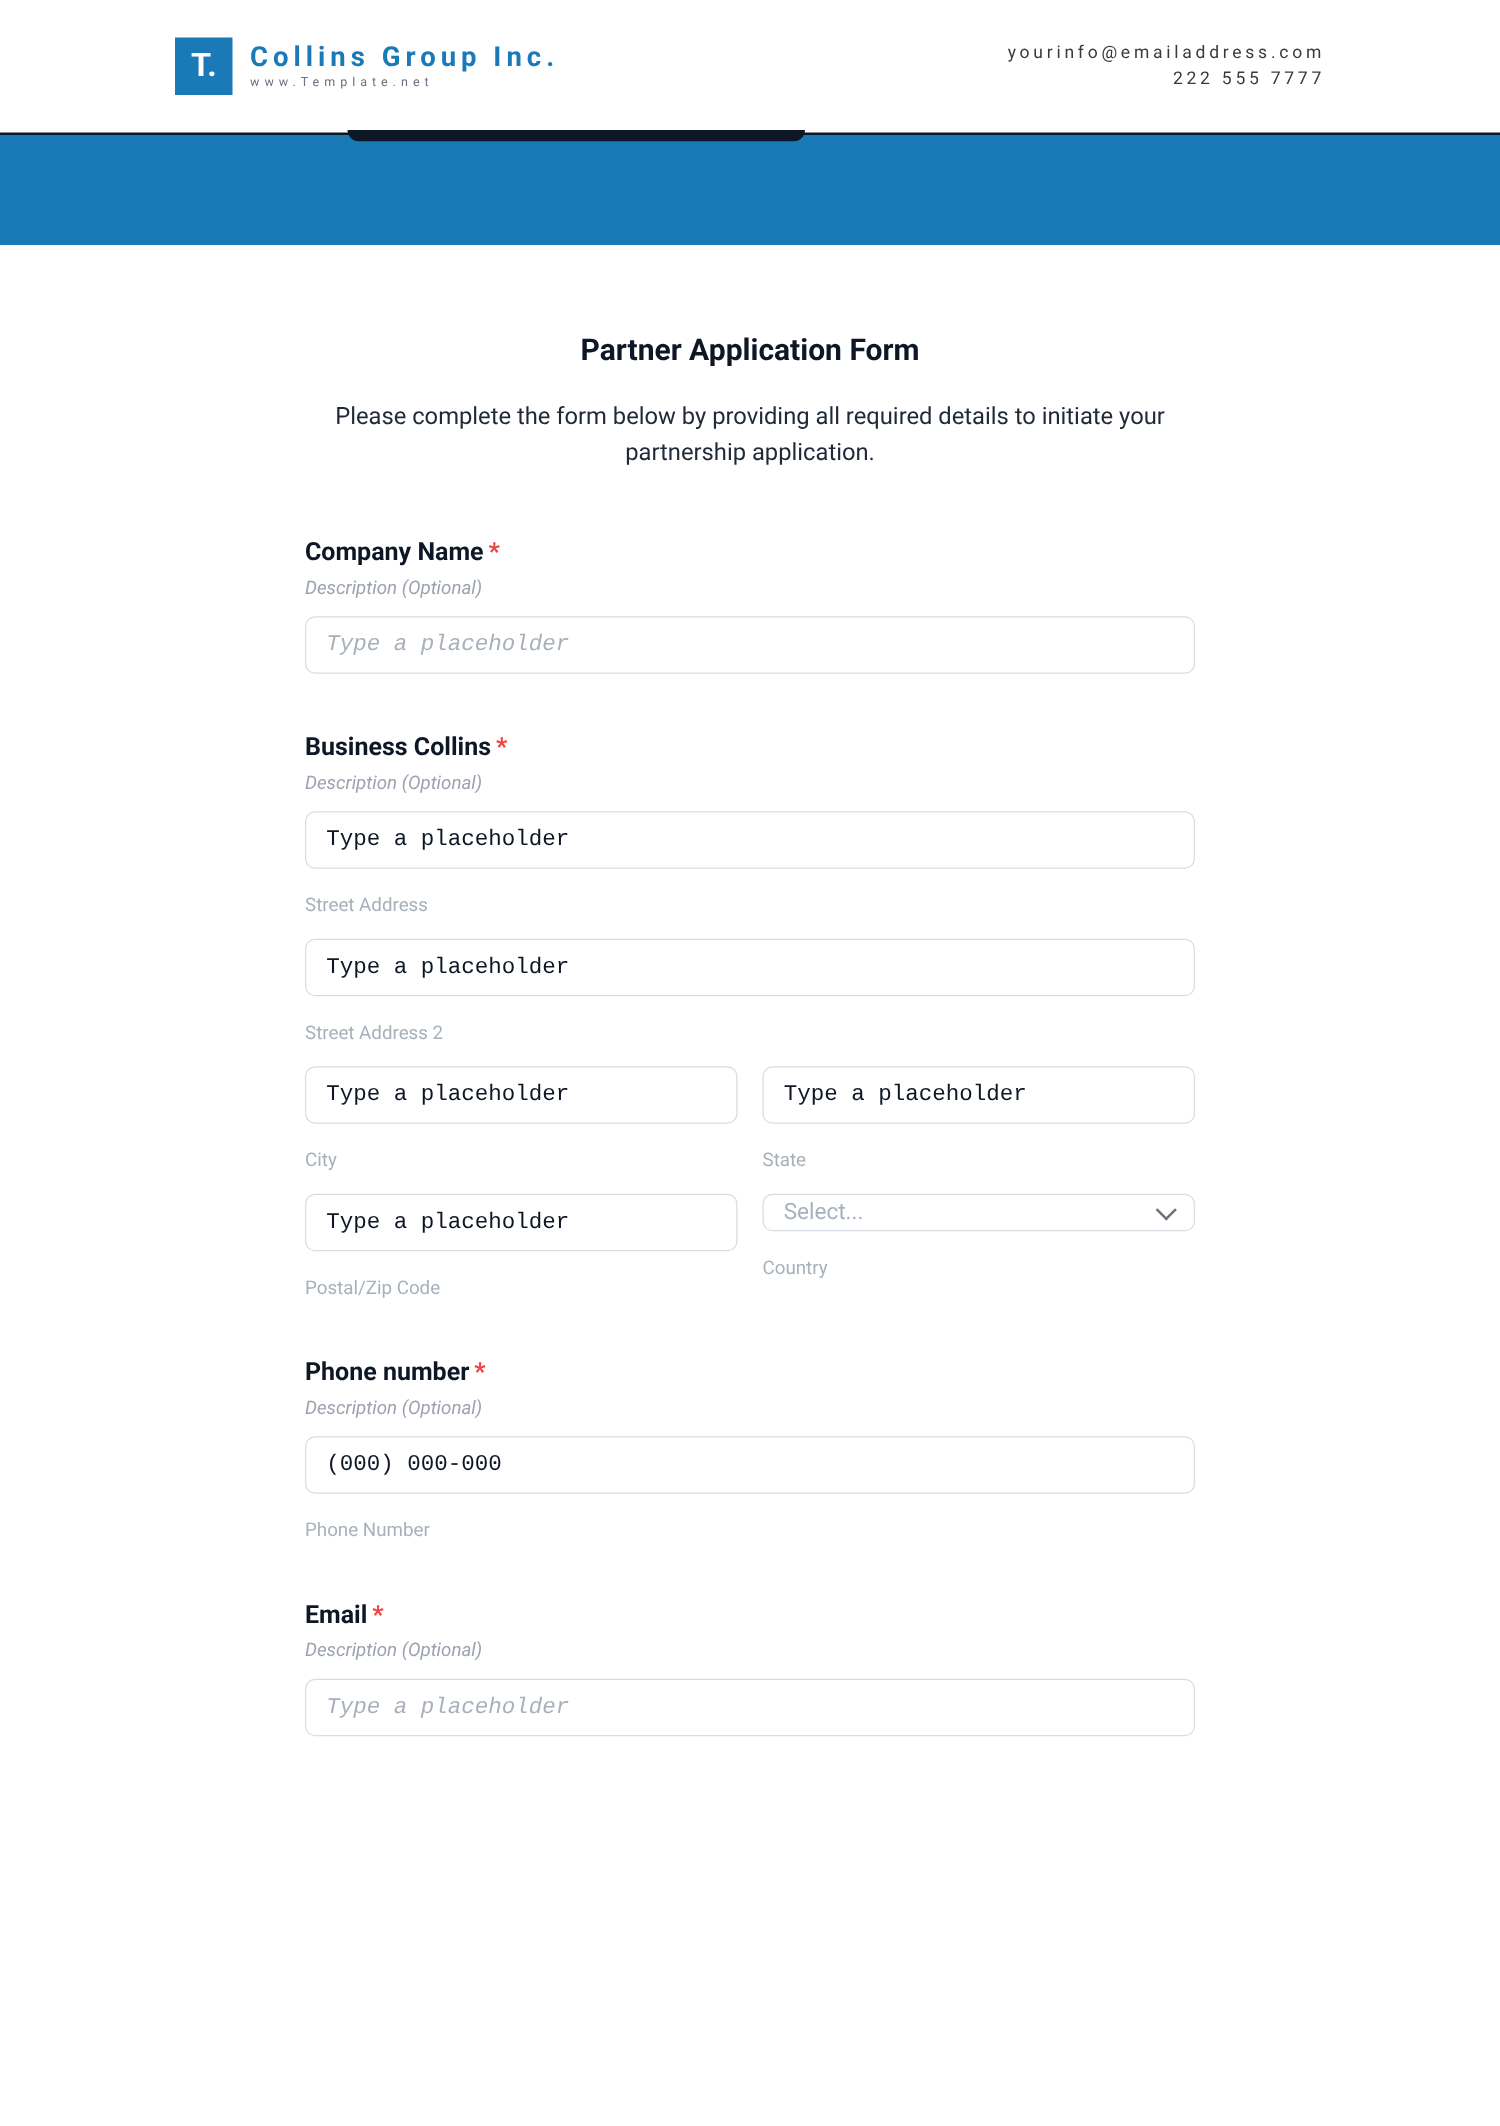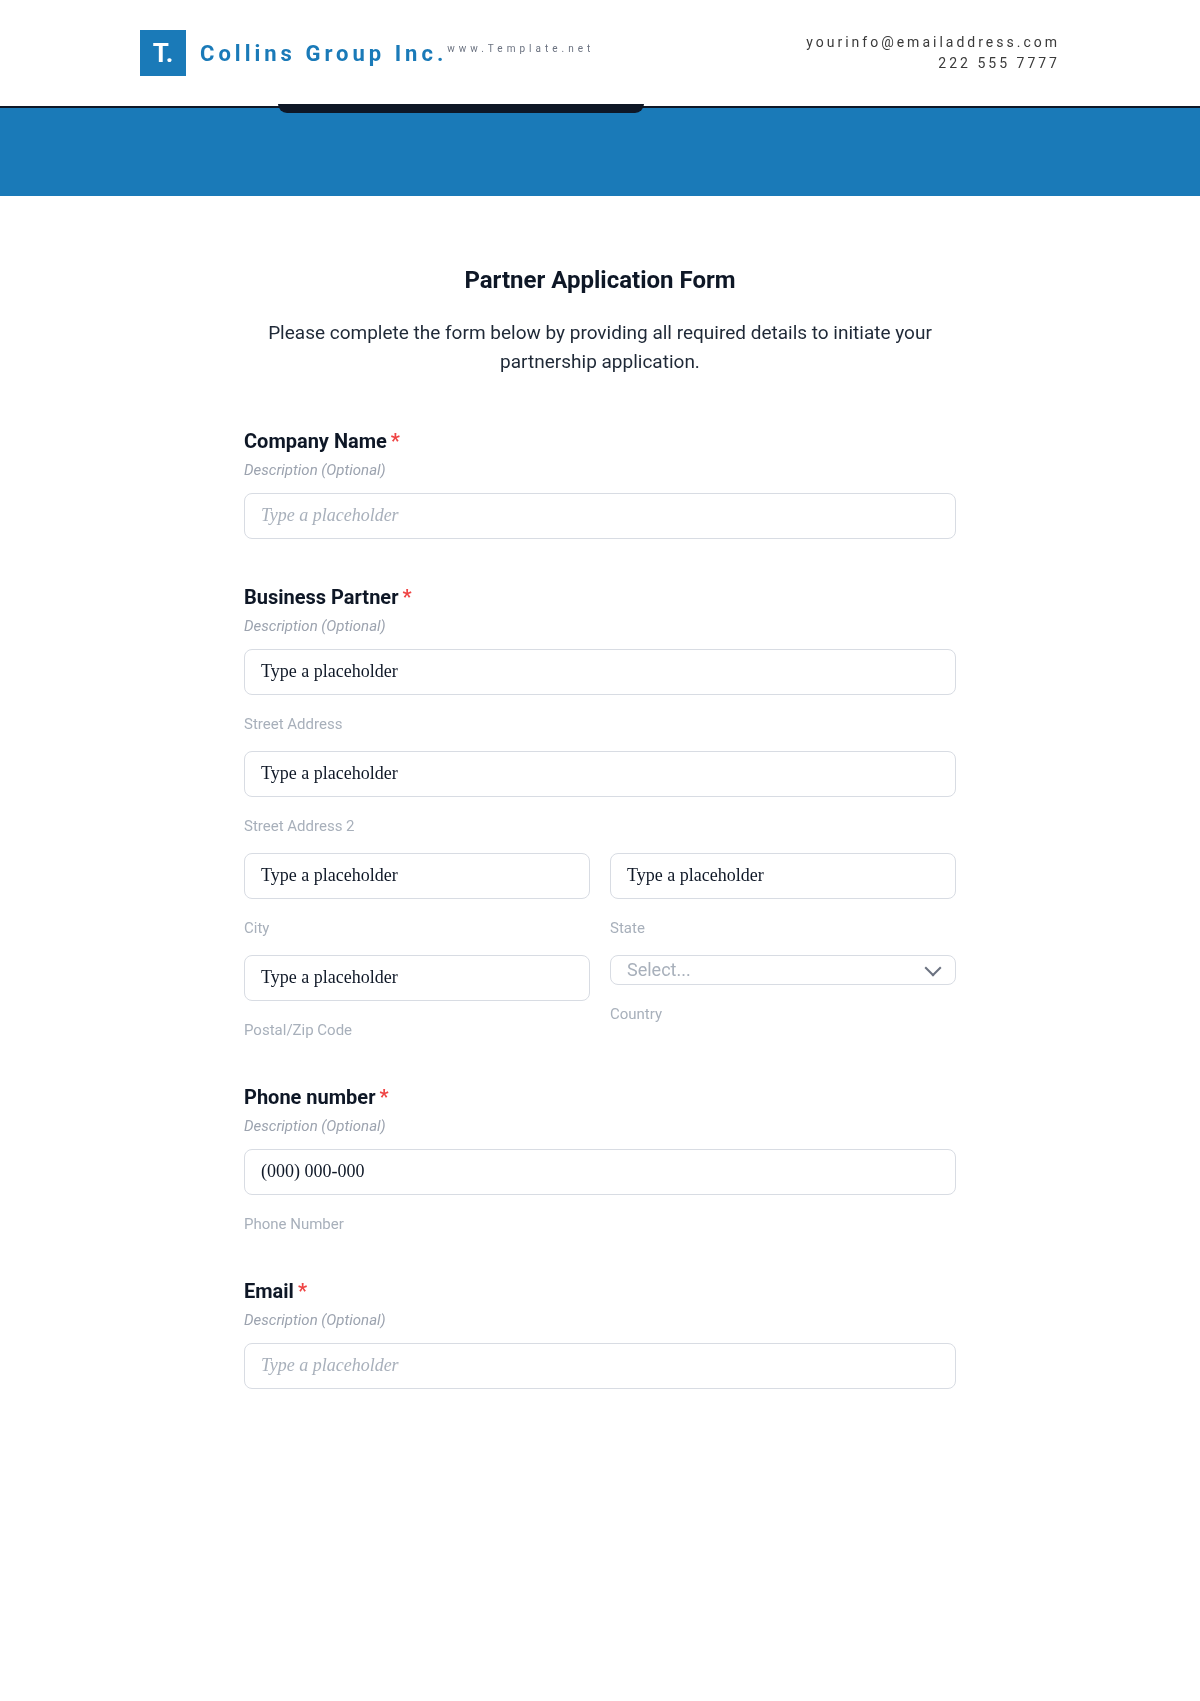--- a/index.html
+++ b/index.html
@@ -25,21 +25,21 @@
     height: 46px;
     background: #1a7ab8;
     color: #fff;
     font-weight: 700;
     font-size: 26px;
     display: flex;
     align-items: center;
     justify-content: center;
     letter-spacing: 0;
   }
-  .brand-text { display: flex; flex-direction: row; }
+  .brand-text { display: flex; flex-direction: column; }
   .brand-name {
     color: #1a7ab8;
     font-weight: 700;
     font-size: 22px;
     letter-spacing: 4px;
   }
   .brand-site {
     color: #6b7280;
     font-size: 10px;
     letter-spacing: 4px;
@@ -107,21 +107,21 @@
   }
   .input, .select {
     width: 100%;
     height: 46px;
     border: 1px solid #d8dce3;
     border-radius: 8px;
     padding: 0 16px;
     font-size: 18px;
     color: #0e1726;
     background: #fff;
-    font-family: Liberation Serif, serif;
+    font-family: Liberation Mono, monospace;
   }
   .input::placeholder { color: #a8b0bb; font-style: italic; }
   .sub-label {
     color: #a8b0bb;
     font-size: 15px;
     margin-top: 20px;
   }
   .row-2 {
     display: grid;
     grid-template-columns: 1fr 1fr;
@@ -178,21 +178,21 @@
   <div class="field-group">
     <div class="field-label">
       <span>Company Name</span><span class="req">*</span>
     </div>
     <div class="field-desc">Description (Optional)</div>
     <input class="input" type="text" placeholder="Type a placeholder" style="">
   </div>
 
   <div class="field-group">
     <div class="field-label">
-      <span>Business Partner</span><span class="req">*</span>
+      <span>Business Collins</span><span class="req">*</span>
     </div>
     <div class="field-desc">Description (Optional)</div>
 
     <div class="addr-row">
       <input class="input" type="text" value="Type a placeholder" style="">
       <div class="sub-label">Street Address</div>
     </div>
 
     <div class="addr-row">
       <input class="input" type="text" value="Type a placeholder" style="">

